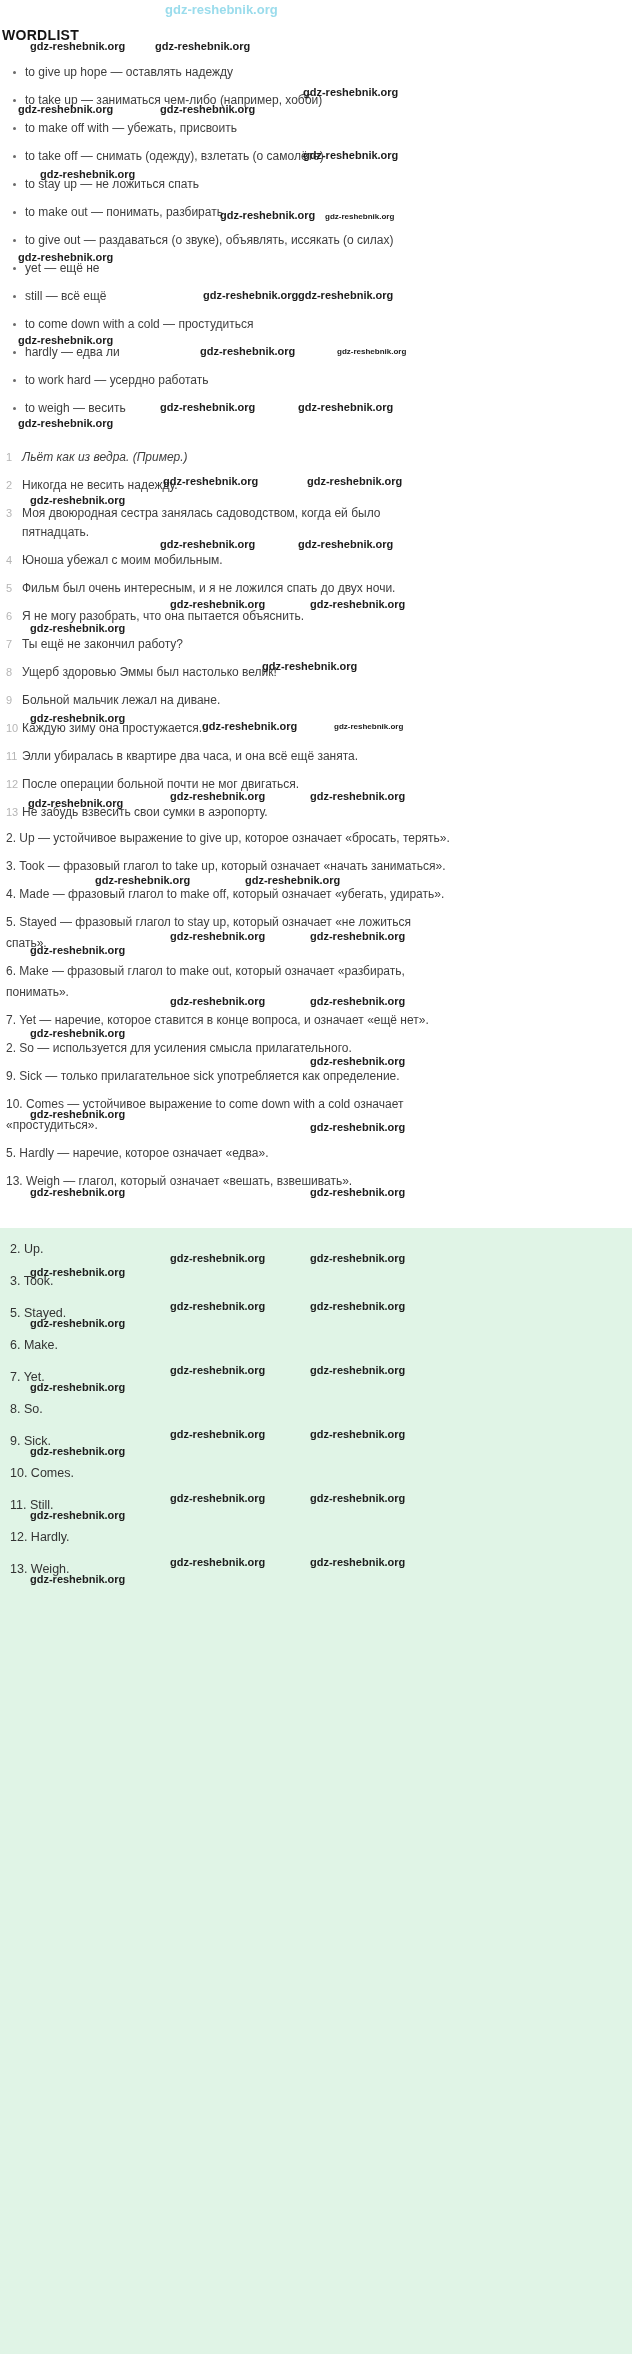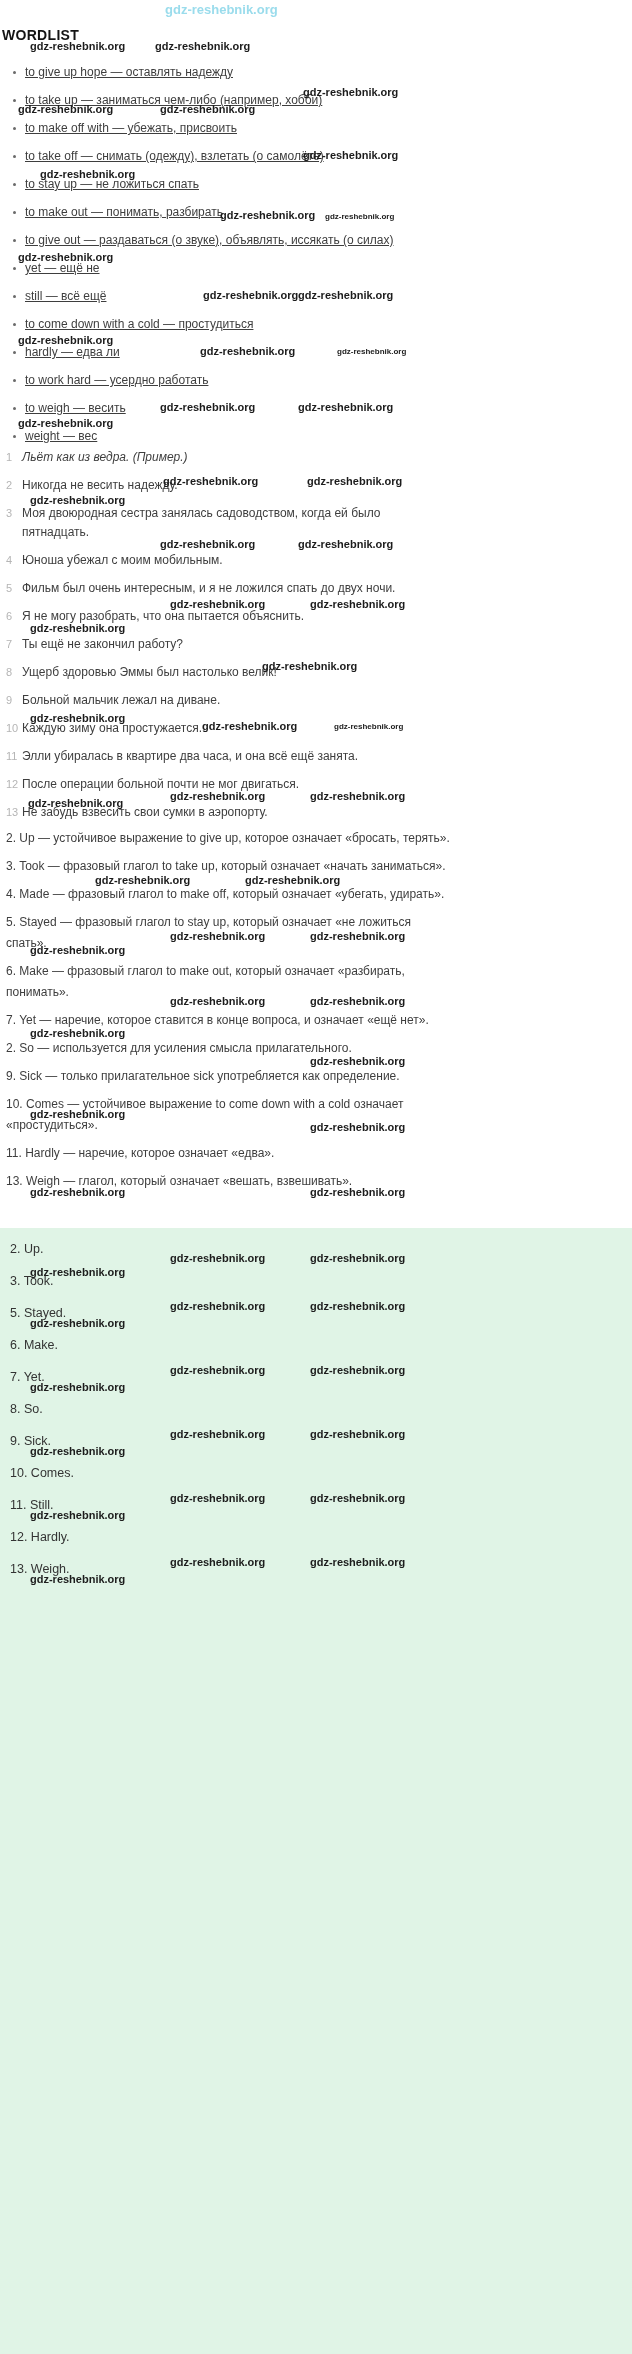--- a/index.html
+++ b/index.html
@@ -38,21 +38,20 @@
 
   
   #wordlist { top: 60px; padding-top: 4px; }
   .wl-item {
     display: flex;
     align-items: flex-start;
     padding-left: 13px;
     margin-bottom: 12px;
     line-height: 16px;
     font-size: 12px;
-    text-decoration: underline;
   }
   .bullet {
     flex: 0 0 3px;
     width: 3px; height: 3px;
     border-radius: 50%;
     background: #6a6a6a;
     margin: 7px 9px 0 0;
   }
   .wl-text { color: #3e3e3e; }
 
@@ -221,24 +220,20 @@
         <span class="wl-text">hardly — едва ли</span>
       </div>
     <div class="wl-item">
         <span class="bullet"></span>
         <span class="wl-text">to work hard — усердно работать</span>
       </div>
     <div class="wl-item">
         <span class="bullet"></span>
         <span class="wl-text">to weigh — весить</span>
       </div>
-    <div class="wl-item">
-        <span class="bullet"></span>
-        <span class="wl-text">weight — вес</span>
-      </div>
   </div>
 
   <div id="sentences" class="section">
     <div class="sn-item example">
         <span class="sn-num">1</span>
         <span class="sn-text">Льёт как из ведра. (Пример.)</span>
       </div>
     <div class="sn-item">
         <span class="sn-num">2</span>
         <span class="sn-text">Никогда не весить надежду.</span>
@@ -296,21 +291,21 @@
     <p class="ex-item">4. Made — фразовый глагол to make off, который означает «убегать, удирать».</p>
     <p class="ex-item">5. Stayed — фразовый глагол to stay up, который означает «не ложиться
 спать».</p>
     <p class="ex-item">6. Make — фразовый глагол to make out, который означает «разбирать,
 понимать».</p>
     <p class="ex-item">7. Yet — наречие, которое ставится в конце вопроса, и означает «ещё нет».</p>
     <p class="ex-item">2. So — используется для усиления смысла прилагательного.</p>
     <p class="ex-item">9. Sick — только прилагательное sick употребляется как определение.</p>
     <p class="ex-item">10. Comes — устойчивое выражение to come down with a cold означает
 «простудиться».</p>
-    <p class="ex-item">11. Hardly — наречие, которое означает «едва».</p>
+    <p class="ex-item">5. Hardly — наречие, которое означает «едва».</p>
     <p class="ex-item">13. Weigh — глагол, который означает «вешать, взвешивать».</p>
   </div>
 
   <div id="answers" class="section">
     <div class="an-item">2. Up.</div>
     <div class="an-item">3. Took.</div>
     <div class="an-item">5. Stayed.</div>
     <div class="an-item">6. Make.</div>
     <div class="an-item">7. Yet.</div>
     <div class="an-item">8. So.</div>

